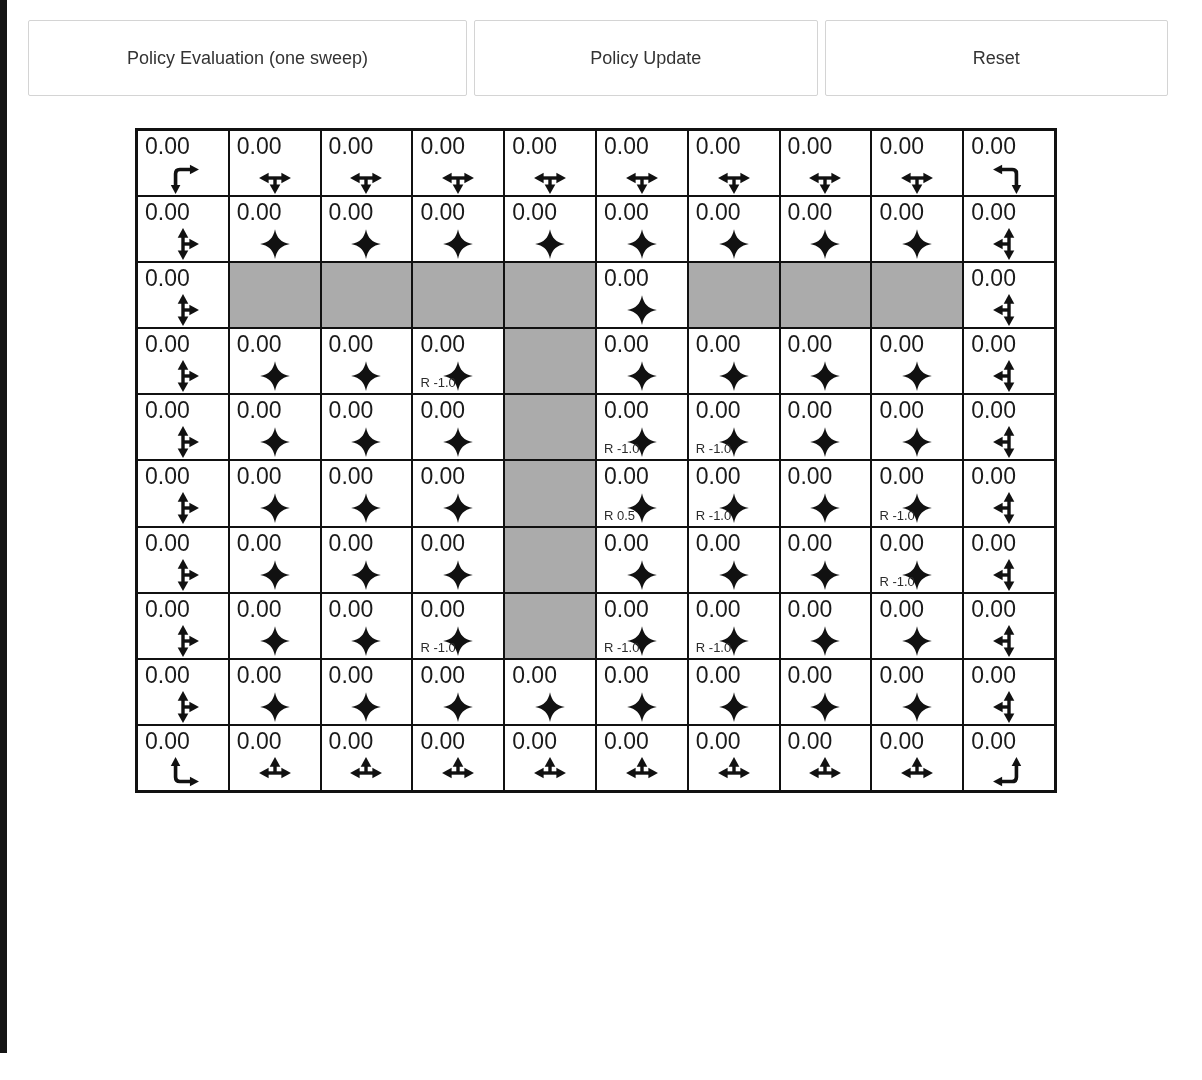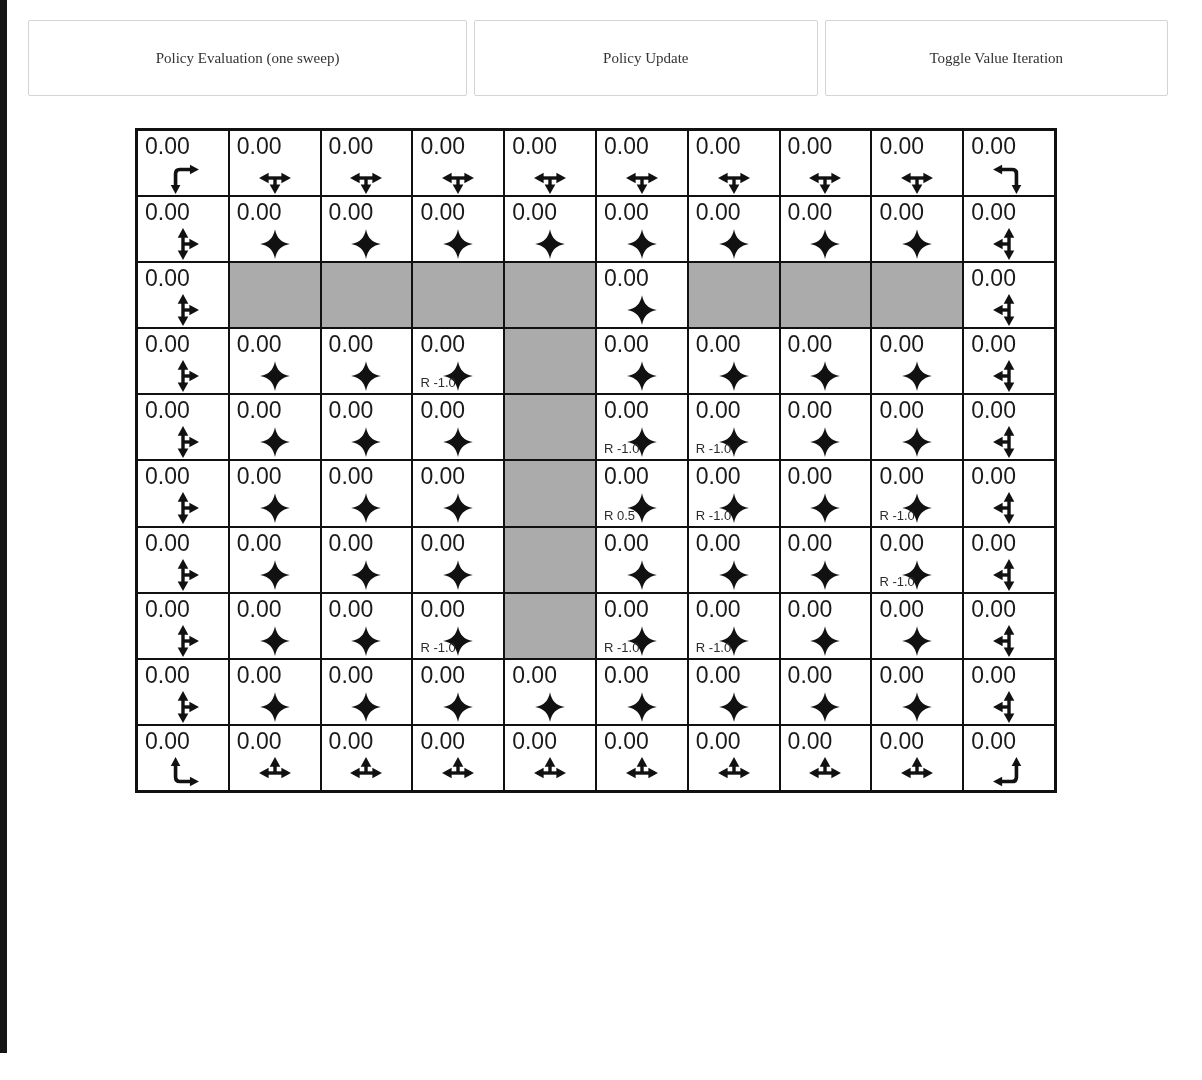--- a/index.html
+++ b/index.html
@@ -1,40 +1,40 @@
 <!DOCTYPE html>
 <html style="--wall: #ababab; --line: #111111; --value-text: #1a1a1a; --reward-text: #2b2b2b; --btn-text: #333333; --btn-border: #d4d4d4;"><head>
 <meta charset="utf-8">
 <style>
   *{box-sizing:border-box;margin:0;padding:0}
   html,body{width:1202px;height:1080px;background:#fff;overflow:hidden;
     font-family:"Liberation Sans",sans-serif;position:relative}
   .edge-bar{position:absolute;left:0;top:0;width:7px;height:1053px;background:#151515}
   .toolbar{position:absolute;left:28px;top:20px;width:1140px;height:76px;display:flex;gap:7px}
   .btn{flex:1;background:#fff;border:1px solid var(--btn-border,#d4d4d4);
-    color:var(--btn-text,#333);font-size:15px;font-family:Liberation Serif, serif;cursor:pointer;border-radius:2px}
+    color:var(--btn-text,#333);font-size:18px;font-family:Liberation Sans, sans-serif;cursor:pointer;border-radius:2px}
   .btn.wide{flex:1.28}
   .grid{position:absolute;left:135px;top:128px;width:922px;height:665px;display:grid;
     grid-template-columns:repeat(10,1fr);grid-template-rows:repeat(10,1fr);
     border:2px solid var(--line,#111);background:#fff}
   .cell{position:relative;border:1.5px solid var(--line,#111);background:#fff}
   .cell.wall{background:var(--wall,#ababab)}
   .val{position:absolute;left:7px;top:2px;font-size:23px;color:var(--value-text,#1a1a1a)}
   .arrow{position:absolute;left:50%;top:30px;transform:translateX(-50%)}
   .reward{position:absolute;left:7px;bottom:3px;font-size:13px;color:var(--reward-text,#2b2b2b)}
 </style>
 </head>
 <body style="background: rgb(255, 255, 255);">
 
 <div class="edge-bar"></div>
 
 <div class="toolbar">
   <button class="btn wide">Policy Evaluation (one sweep)</button>
   <button class="btn">Policy Update</button>
-  <button class="btn">Toggle Value Iteration</button>
+  <button class="btn">Reset</button>
 </div>
 
 <div class="grid">
     <div class="cell">
     <span class="val">0.00</span>
     <svg class="arrow" viewBox="-16 -16 32 32" width="34" height="34">
         <path d="M-7,8 L-7,-4 Q-7,-8 -3,-8 L9,-8" fill="none" stroke="#111111" stroke-width="3.4"></path>
         <polygon points="-7,15 -11.5,6.5 -2.5,6.5" fill="#111111"></polygon>
         <polygon points="15,-8 6.5,-12.5 6.5,-3.5" fill="#111111"></polygon>
       </svg>

